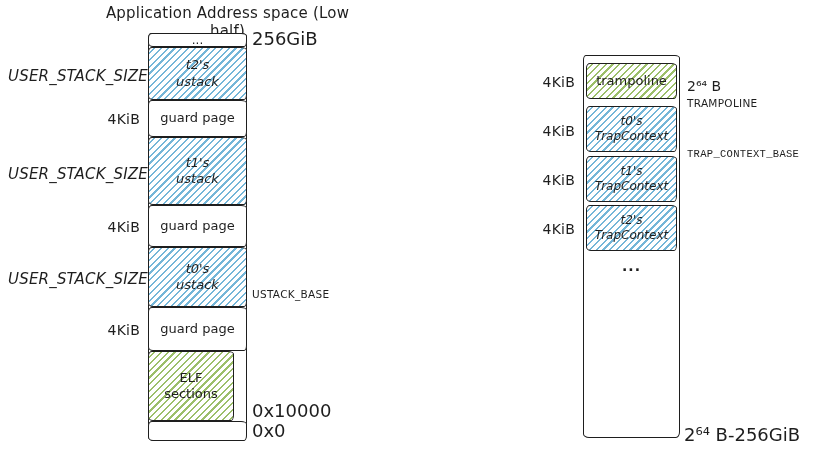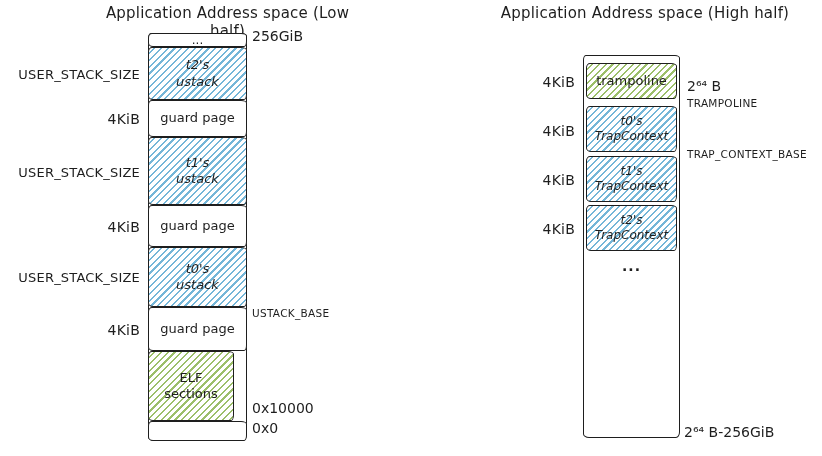--- a/index.html
+++ b/index.html
@@ -40,24 +40,24 @@
   .hatch-green {
     background-image: repeating-linear-gradient(135deg,
       rgba(255,255,255,0) 0px, rgba(255,255,255,0) 3.2px,
       var(--green_hatch) 3.2px, var(--green_hatch) 4.8px);
   }
 
   .side-label {
     position:absolute; font-size:14px; text-align:right;
     letter-spacing:0.2px; color:var(--stroke);
   }
-  .side-label.small { font-size:13px; }
+  .side-label.small { font-size:15px;font-style:italic; }
 
   .addr-label {
-    position:absolute; font-size:14px; text-align:left; color:var(--stroke);
+    position:absolute; font-size:18px; text-align:left; color:var(--stroke);
   }
   .addr-label.small { font-size:10.5px; letter-spacing:0.3px; }
 
   .dots-text {
     position:absolute; text-align:center; font-size:14px;
     font-weight:bold; letter-spacing:1px; color:var(--stroke);
   }
 </style>
 </head>
 <body>
@@ -109,25 +109,24 @@
   </div>
 
   <div class="side-label small" style="left:8px; top:67px; width:132px;">USER_STACK_SIZE</div>
   <div class="side-label" style="left:8px; top:111px; width:132px;">4KiB</div>
   <div class="side-label small" style="left:8px; top:165px; width:132px;">USER_STACK_SIZE</div>
   <div class="side-label" style="left:8px; top:219px; width:132px;">4KiB</div>
   <div class="side-label small" style="left:8px; top:270px; width:132px;">USER_STACK_SIZE</div>
   <div class="side-label" style="left:8px; top:322px; width:132px;">4KiB</div>
 
   <div class="addr-label" style="left:252px; top:28px;">256GiB</div>
-  <div class="addr-label small" style="left:252px; top:307px;">USTACK_BASE</div>
+  <div class="addr-label small" style="left:252px; top:288px;">USTACK_BASE</div>
   <div class="addr-label" style="left:252px; top:400px;">0x10000</div>
   <div class="addr-label" style="left:252px; top:420px;">0x0</div>
 
-  <div class="title" style="left:495px; top:4px; width:300px;">Application Address space (High half)</div>
 
   <div class="col-outline" style="left:583px; top:55px; width:97px; height:383px;"></div>
 
   <div class="block hatch-green" style="left:586px; top:63px; width:91px; height:36px;">
     <span class="block-label">trampoline</span>
   </div>
 
   <div class="block hatch-blue" style="left:586px; top:106px; width:91px; height:46px; font-size:12px;">
     <span class="block-label">t0's
 TrapContext</span>
@@ -145,16 +144,16 @@
 
   <div class="dots-text" style="left:583px; top:258px; width:97px;">...</div>
 
   <div class="side-label" style="left:500px; top:74px; width:75px;">4KiB</div>
   <div class="side-label" style="left:500px; top:123px; width:75px;">4KiB</div>
   <div class="side-label" style="left:500px; top:172px; width:75px;">4KiB</div>
   <div class="side-label" style="left:500px; top:221px; width:75px;">4KiB</div>
 
   <div class="addr-label" style="left:687px; top:44px; font-size:14px;margin-top:34px;">2⁶⁴ B</div>
   <div class="addr-label small" style="left:687px; top:97px;">TRAMPOLINE</div>
-  <div class="addr-label small" style="left:687px; top:148px;">TRAP_CONTEXT_BASE</div>
+  <div class="addr-label small" style="left:687px; top:148px;font-family:Liberation Mono, monospace;">TRAP_CONTEXT_BASE</div>
   <div class="addr-label" style="left:684px; top:424px;">2⁶⁴ B-256GiB</div>
 
 </div>
 
 </body></html>

